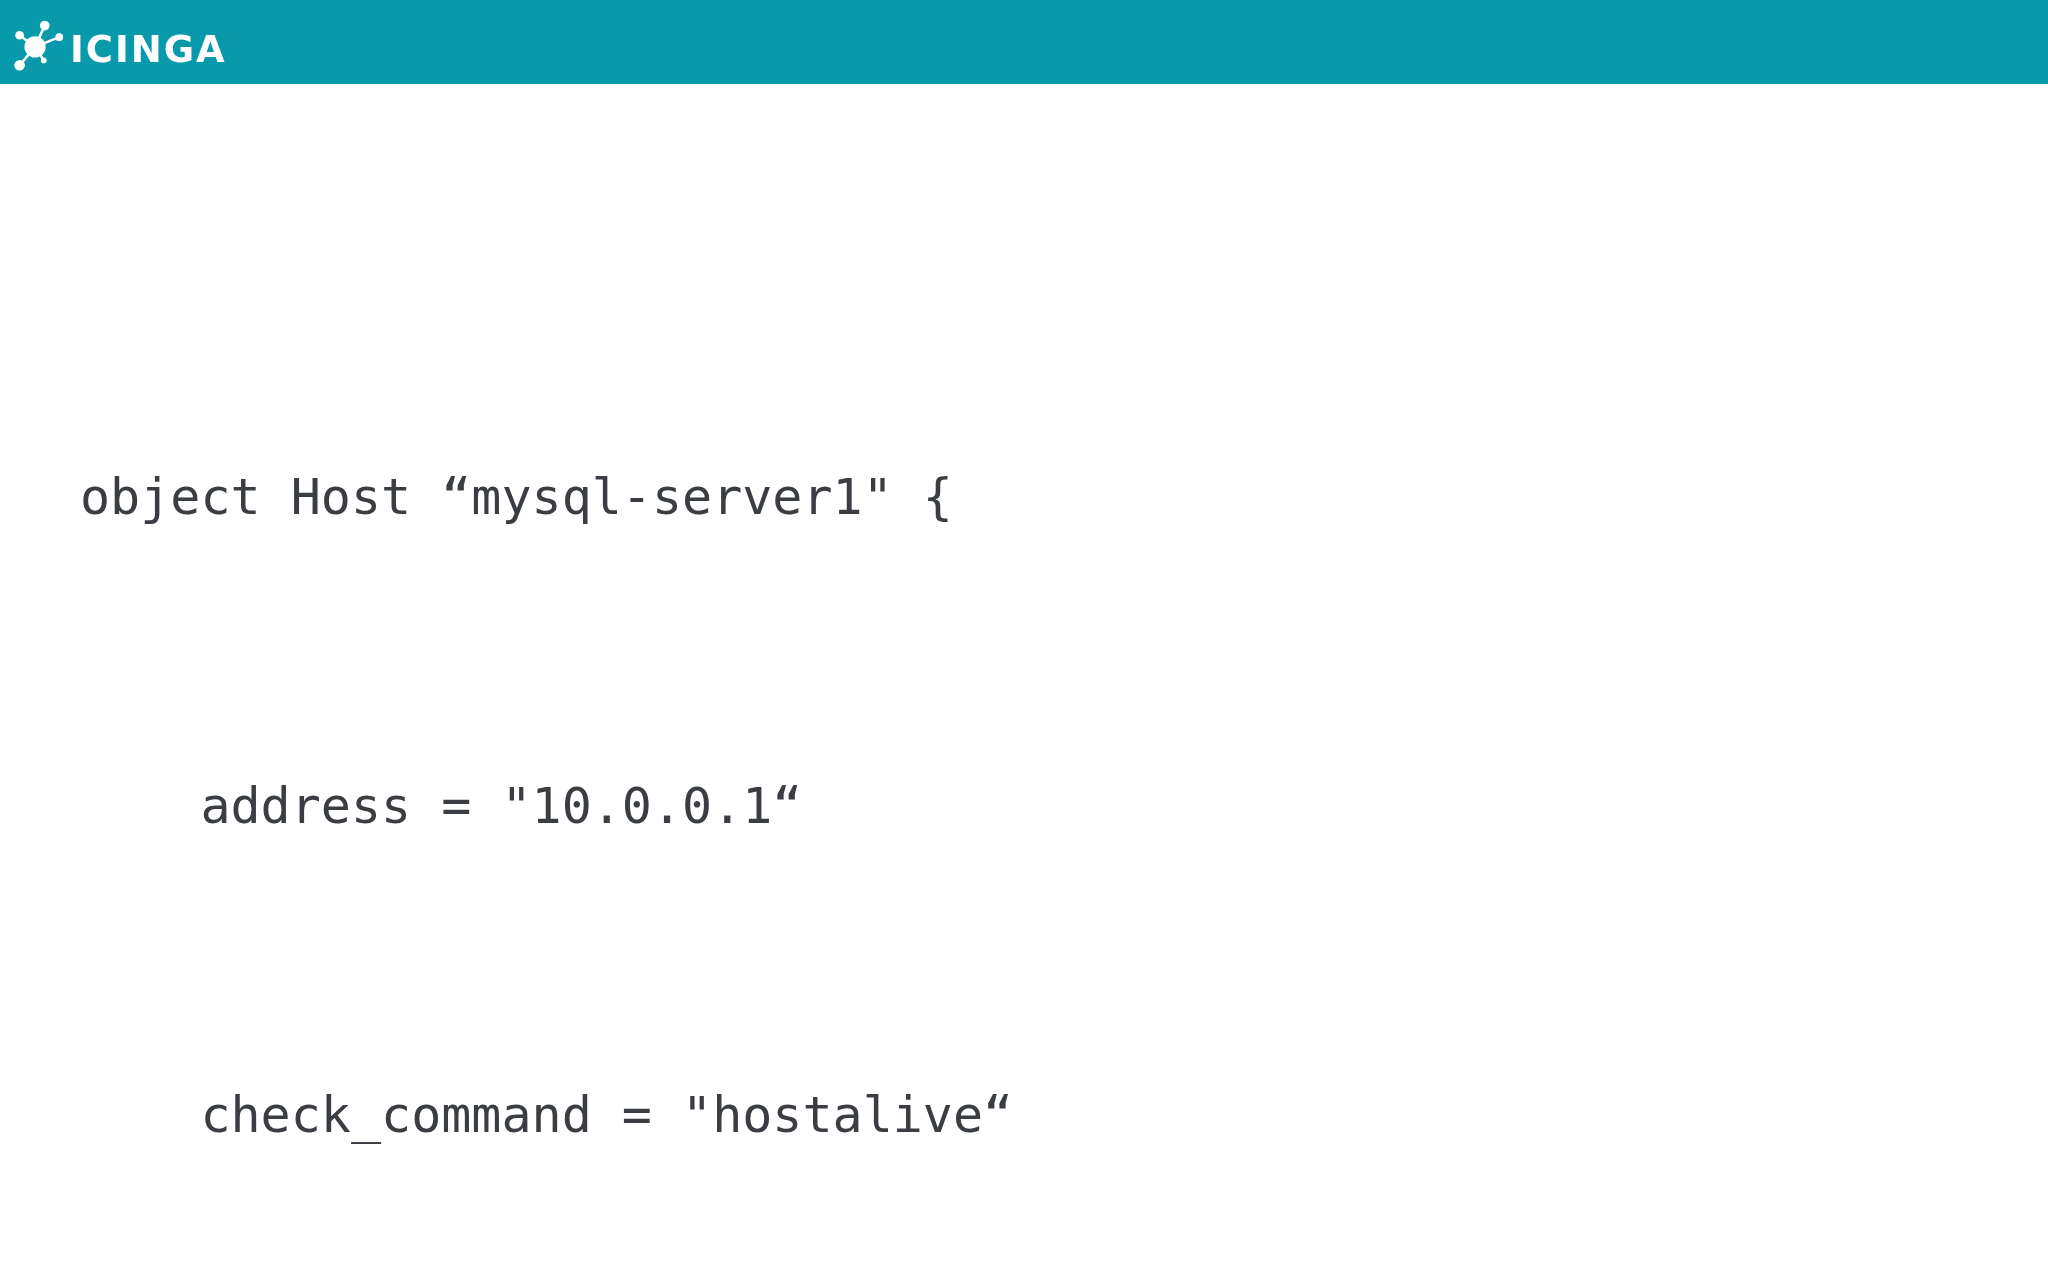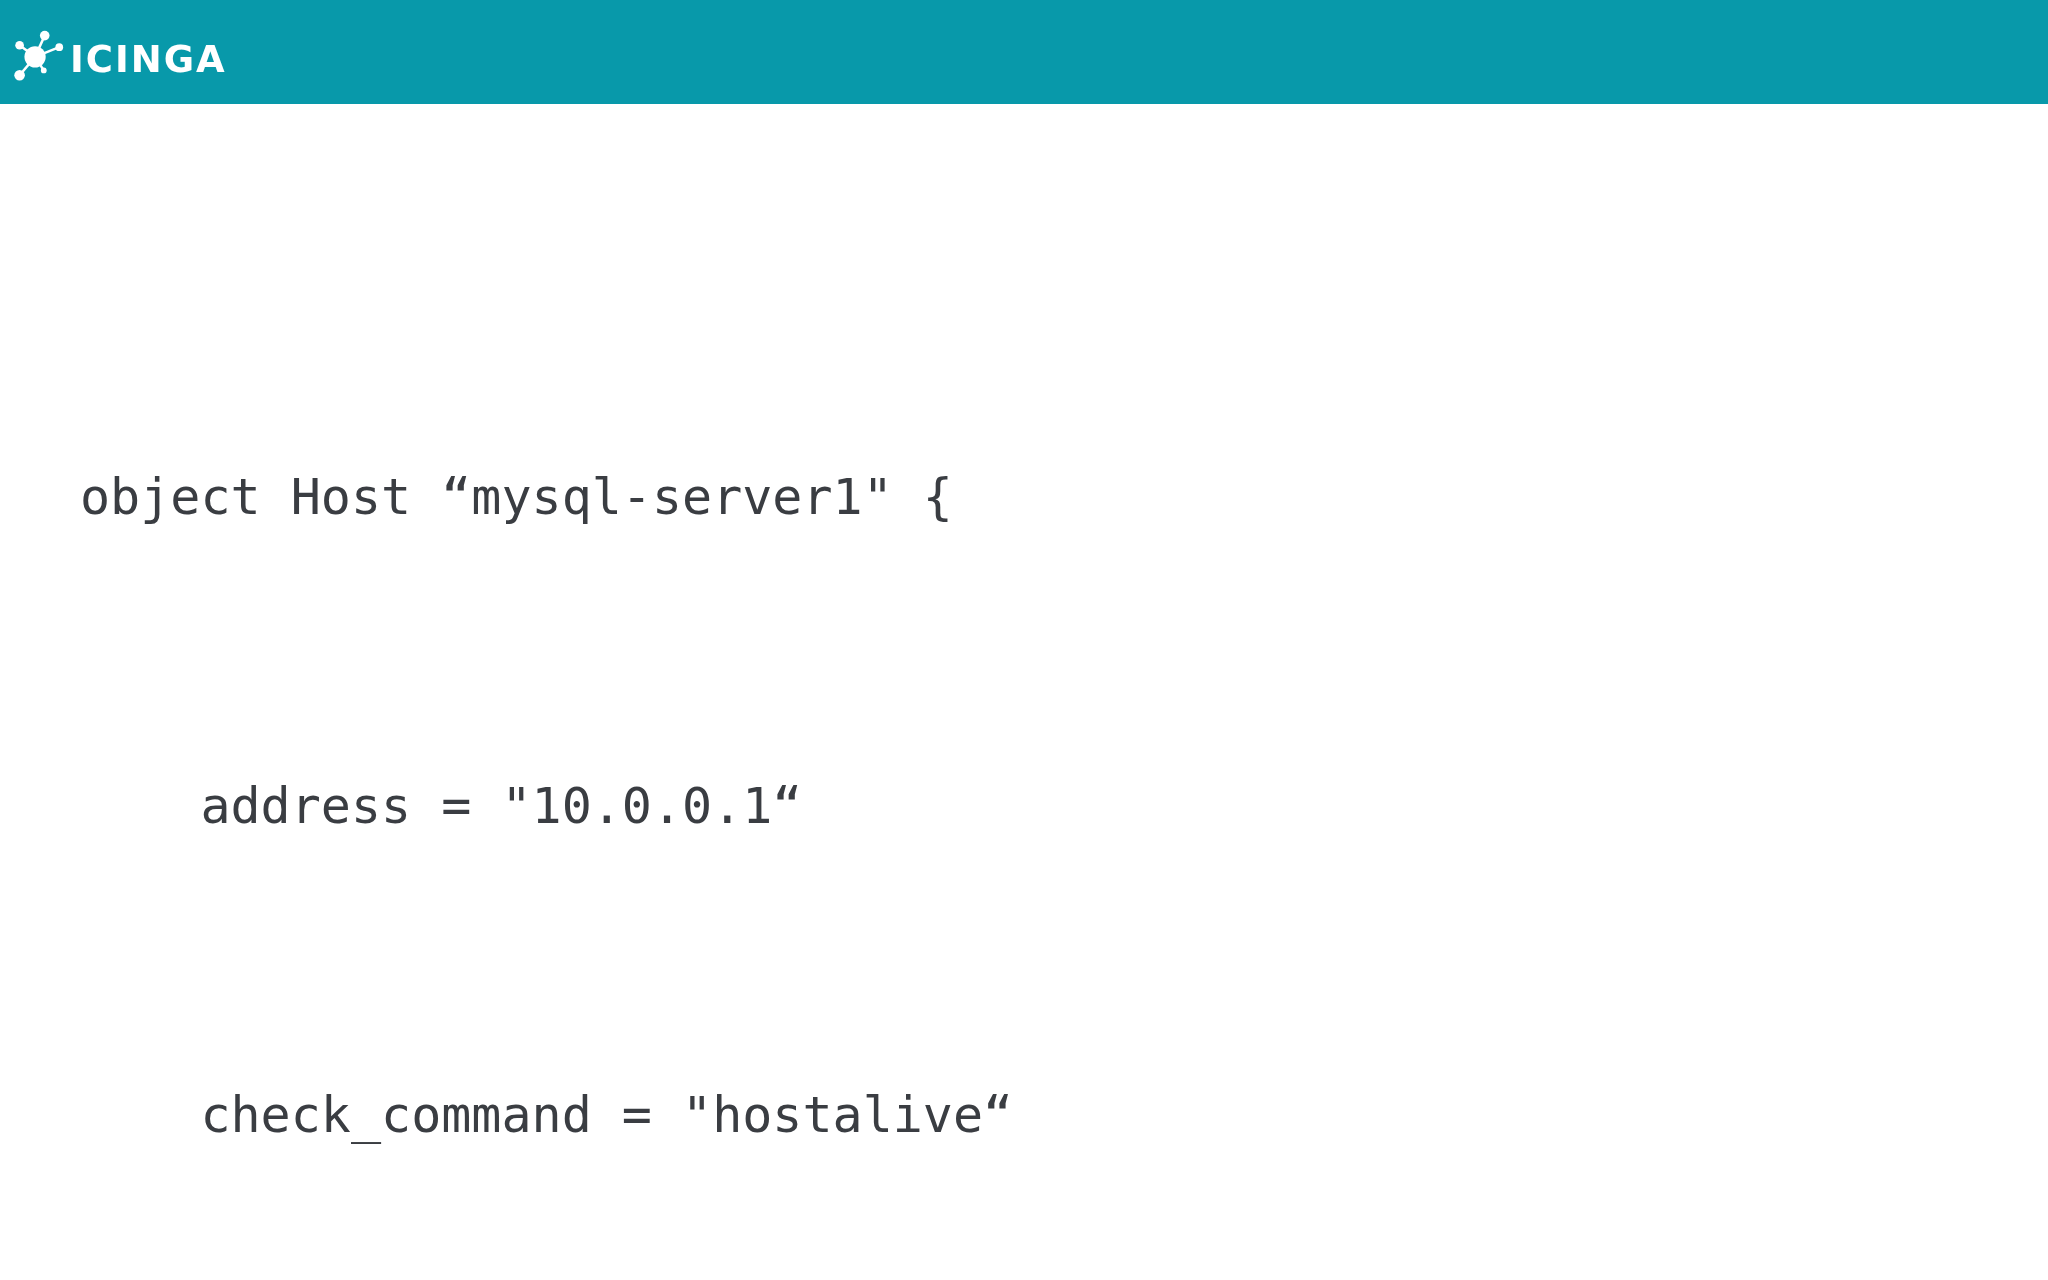--- a/index.html
+++ b/index.html
@@ -12,21 +12,21 @@
     position: relative;
     width: 2048px;
     height: 1280px;
     background: #ffffff;
     overflow: hidden;
   }
   .header {
     position: absolute;
     top: 0; left: 0;
     width: 100%;
-    height: 104px;
+    height: 84px;
     background: #0899AA;
     display: flex;
     align-items: center;
     padding-left: 8px;
     box-sizing: border-box;
   }
   .logo {
     display: flex;
     align-items: center;
   }

